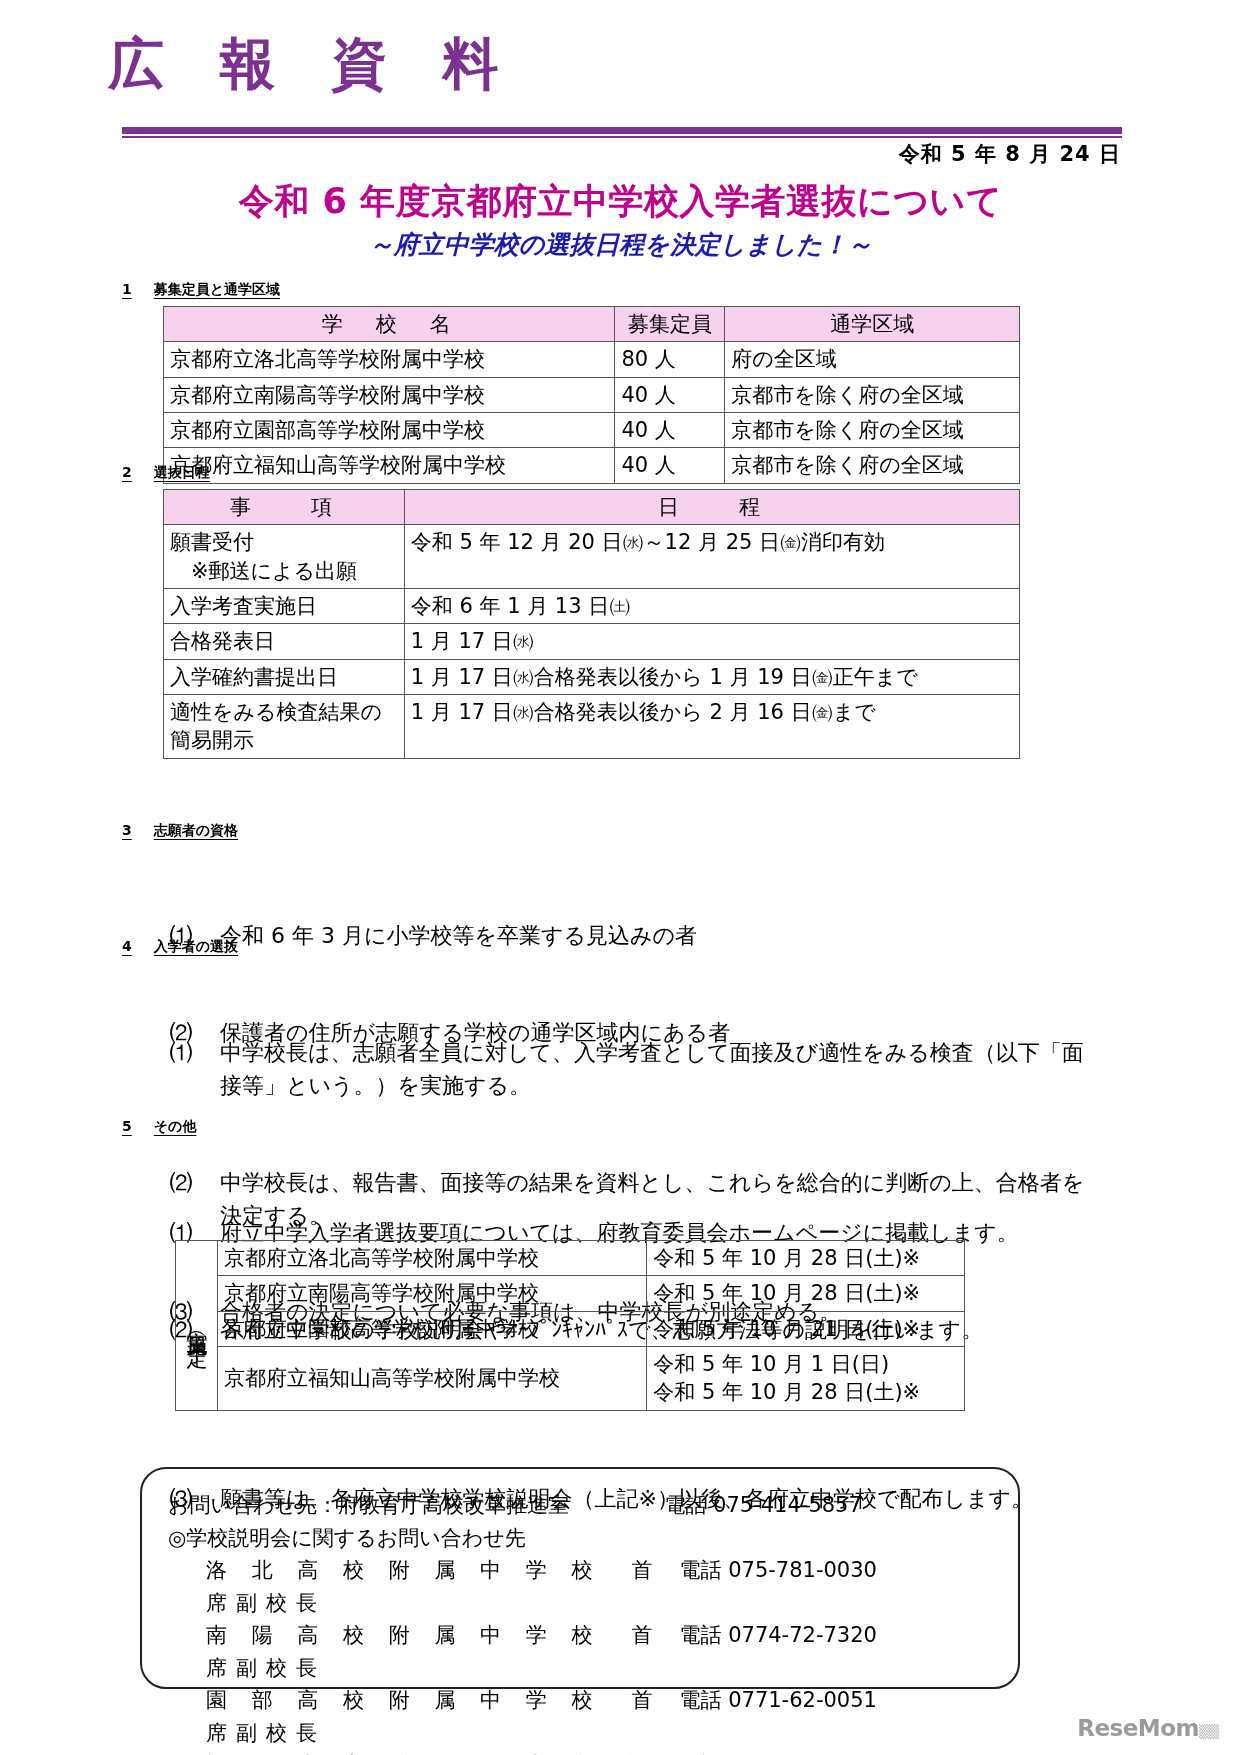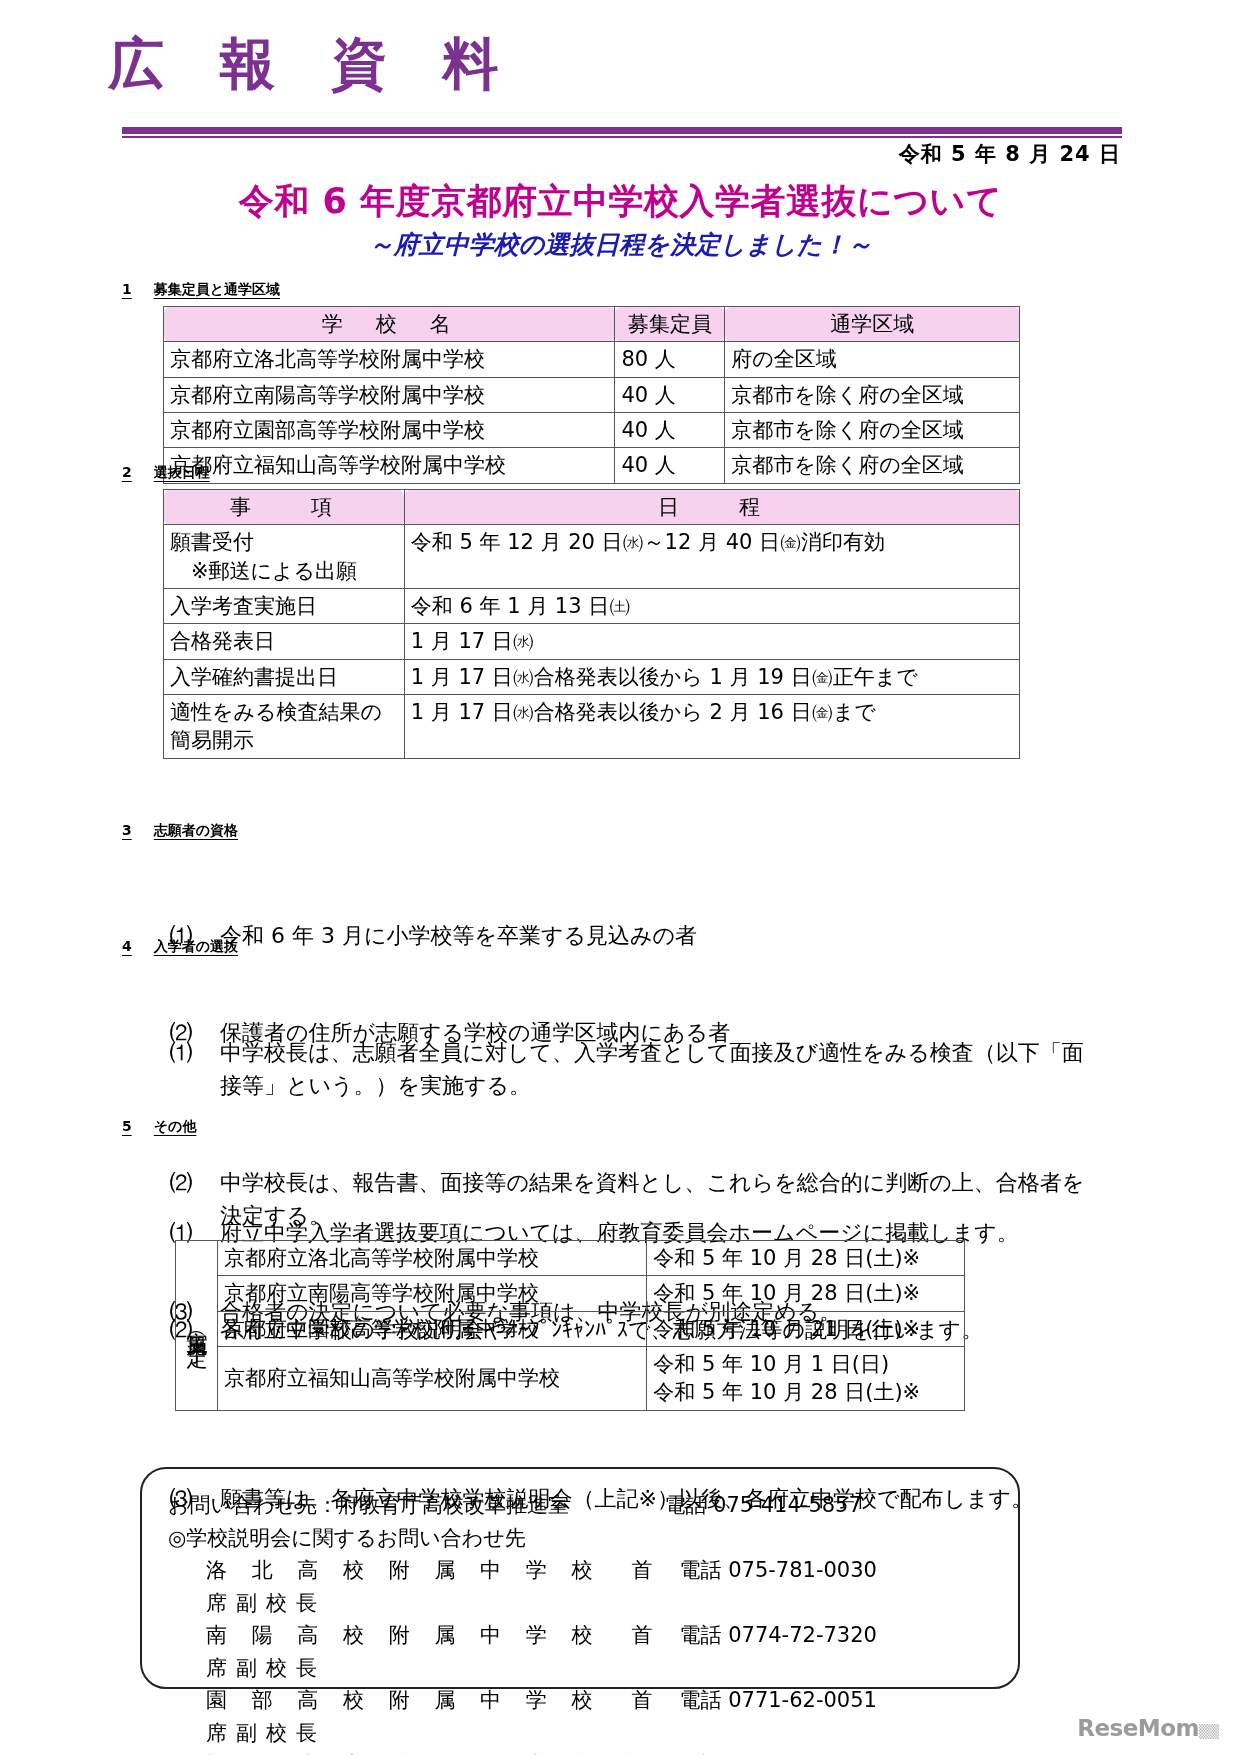--- a/index.html
+++ b/index.html
@@ -118,21 +118,20 @@
     font-weight: normal;
     font-size: 21px;
     padding: 3px 6px;
     vertical-align: top;
     line-height: 1.35;
   }
   .hdr {
     background: #f6d2ef;
     text-align: center;
     letter-spacing: 6px;
-    border-radius: 6px;
   }
   .ctr { text-align: left; }
 
   
   #table-capacity { left: 163px; top: 306px; width: 857px; }
   #table-capacity td { height: 27px; }
 
   
   #table-schedule { left: 163px; top: 489px; width: 857px; }
 
@@ -274,21 +273,21 @@
       <col style="width:616px">
     </colgroup>
     <tbody>
       <tr>
         <td class="hdr">事　　項</td>
         <td class="hdr">日　　程</td>
       </tr>
       <tr>
         <td style="white-space:pre-line;">願書受付
 　※郵送による出願</td>
-        <td>令和 5 年 12 月 20 日㈬～12 月 40 日㈮消印有効</td>
+        <td>令和 5 年 12 月 20 日㈬～12 月 25 日㈮消印有効</td>
       </tr>
       <tr>
         <td>入学考査実施日</td>
         <td>令和 6 年 1 月 13 日㈯</td>
       </tr>
       <tr>
         <td>合格発表日</td>
         <td>1 月 17 日㈬</td>
       </tr>
       <tr>

